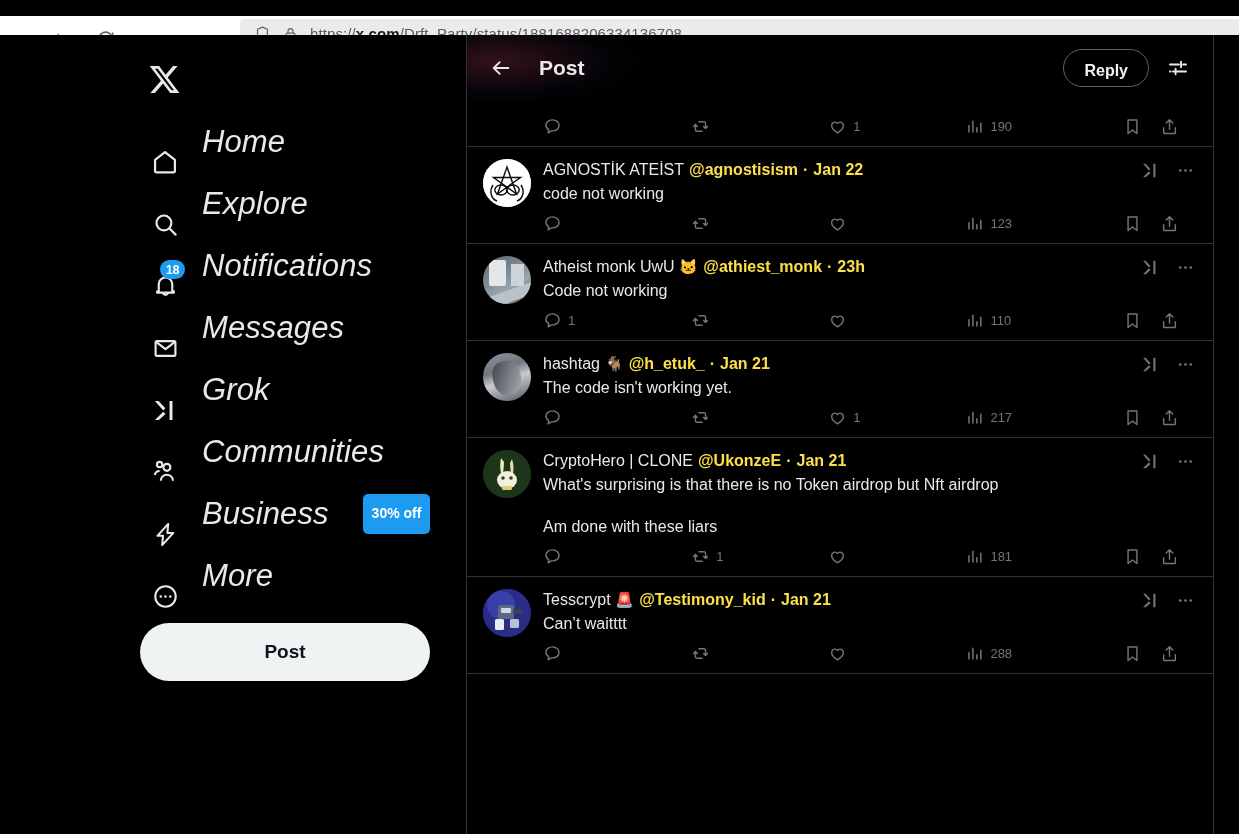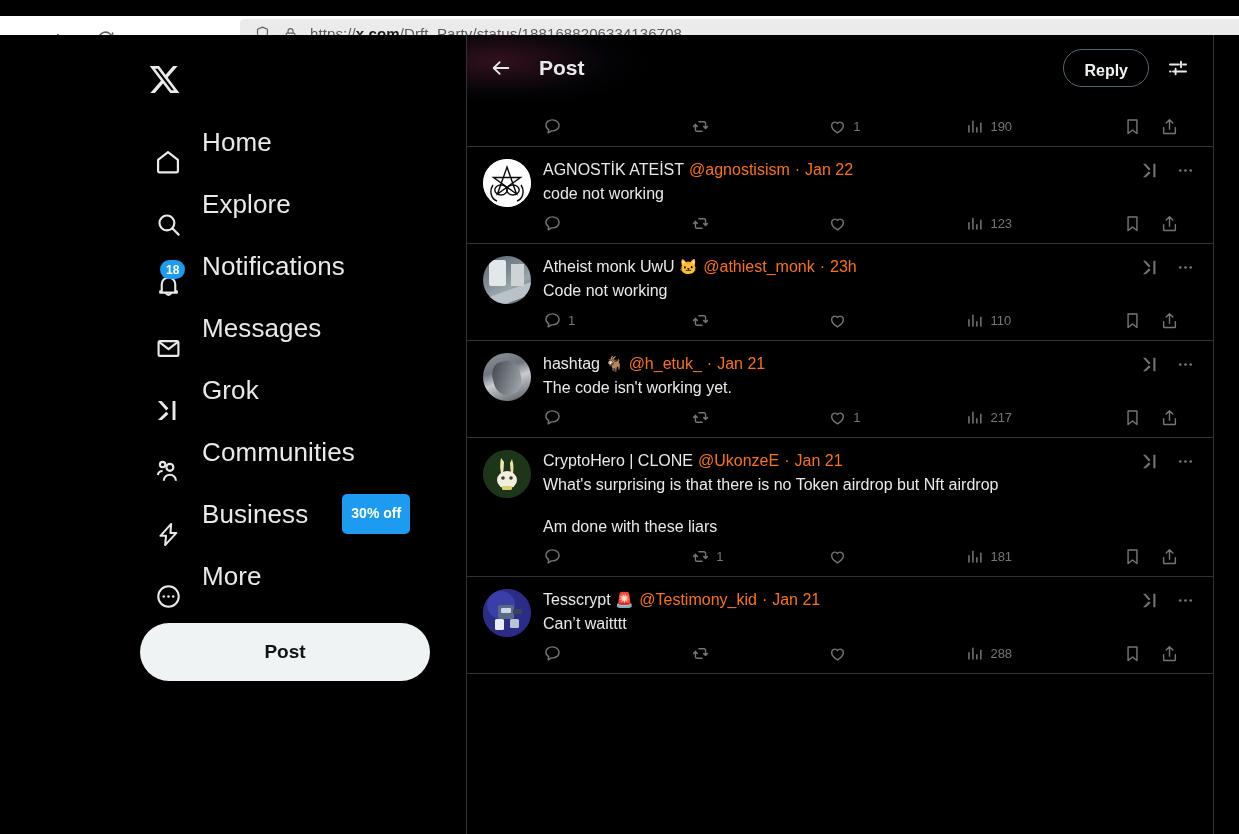--- a/index.html
+++ b/index.html
@@ -47,25 +47,26 @@
     width:56px; height:56px; display:flex; align-items:center; justify-content:flex-start;
     margin-bottom:4px; padding-left:8px;
   }
   .nav-item{
     display:flex; align-items:center; gap:20px;
     height:62px; width:300px; border-radius:999px;
     padding-left:8px; cursor:pointer; position:relative;
   }
   .nav-ico{
     width:34px; height:34px; flex:none; position:relative;
-    display:flex; align-items:center; justify-content:flex-end; color:#e7e9ea;margin-top:40px;
+    display:flex; align-items:center; justify-content:center; color:#e7e9ea;margin-top:40px;
   }
   .nav-label{
-    font-size:26px; color:#e7e9ea; font-weight:400; letter-spacing:.1px;
+    font-size:31px; color:#e7e9ea; font-weight:400; letter-spacing:.1px;
     white-space:nowrap;
+    font-style:italic;
   }
   .badge-count{
     position:absolute; left:12px; top:-9px;
     background:#1d9bf0; color:#fff; font-size:12px; font-weight:700;
     border-radius:999px; min-width:24px; height:19px; padding:0 6px;
     display:flex; align-items:center; justify-content:center; line-height:1;
   }
   .pill-promo{
     background:#1d9bf0; color:#fff; font-size:14px; font-weight:700;
     border-radius:5px; padding:12px 9px; margin-left:14px; line-height:1.1;
@@ -122,21 +123,21 @@
   .avatar{
     width:48px; height:48px; border-radius:999px; flex:none;
     margin-right:12px; overflow:hidden; position:relative; background:#333;
   }
   .tweet-body{ flex:1; min-width:0; }
   .tw-head{
     display:flex; align-items:center; gap:5px; font-size:16px; line-height:22px;
     white-space:nowrap;
   }
   .tw-name{ color:#e7e9ea; font-weight:400; }
-  .tw-handle, .tw-dot, .tw-time{ color:#f97316; font-weight:400; }
+  .tw-handle, .tw-dot, .tw-time{ color:#fde047; font-weight:700; }
   .tw-emoji{ font-size:15px; }
   .tw-head-right{
     margin-left:auto; display:flex; align-items:center; gap:16px; padding-right:2px;
   }
   .grok-ico, .more-ico{ color:#71767b; cursor:pointer; display:flex; align-items:center; }
   .tw-text{
     font-size:16px; color:#e7e9ea; line-height:21px; margin-top:2px;
     white-space:pre-wrap; word-wrap:break-word;
   }
   .actions{

